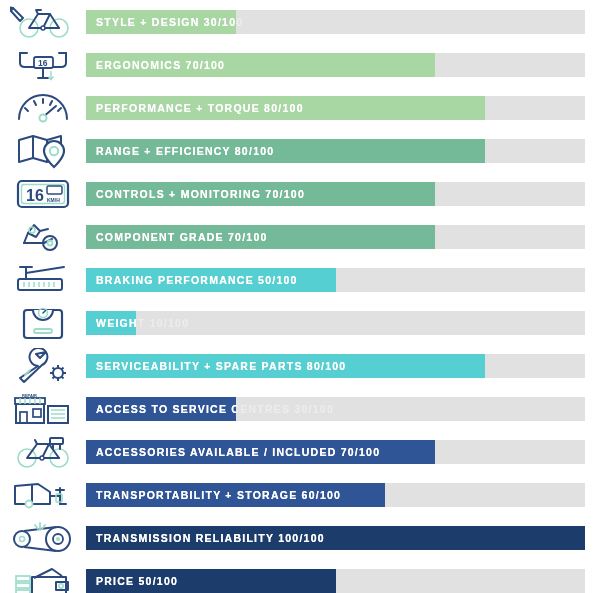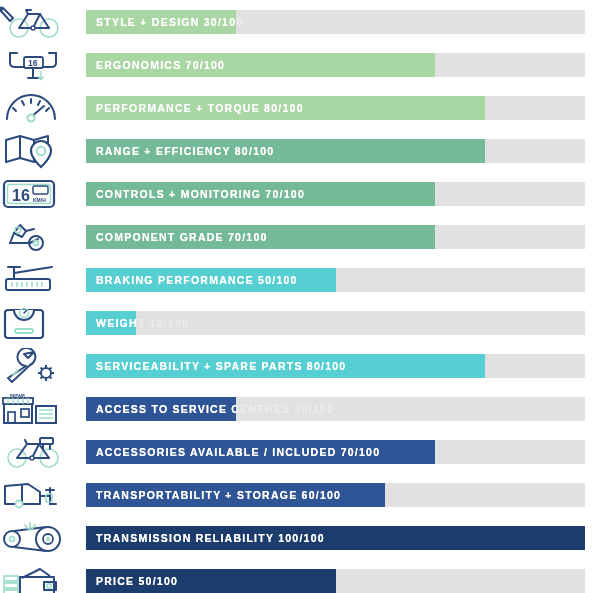--- a/index.html
+++ b/index.html
@@ -25,21 +25,21 @@
     align-items: center;
     height: 43px;
     width: 600px;
   }
   .icon-cell {
     width: 86px;
     min-width: 86px;
     height: 43px;
     display: flex;
     align-items: center;
-    justify-content: flex-start;
+    justify-content: center;
   }
   .icon-cell svg {
     display: block;
   }
   .bar-cell {
     position: relative;
     width: 499px;
     height: 43px;
     display: flex;
     align-items: center;

